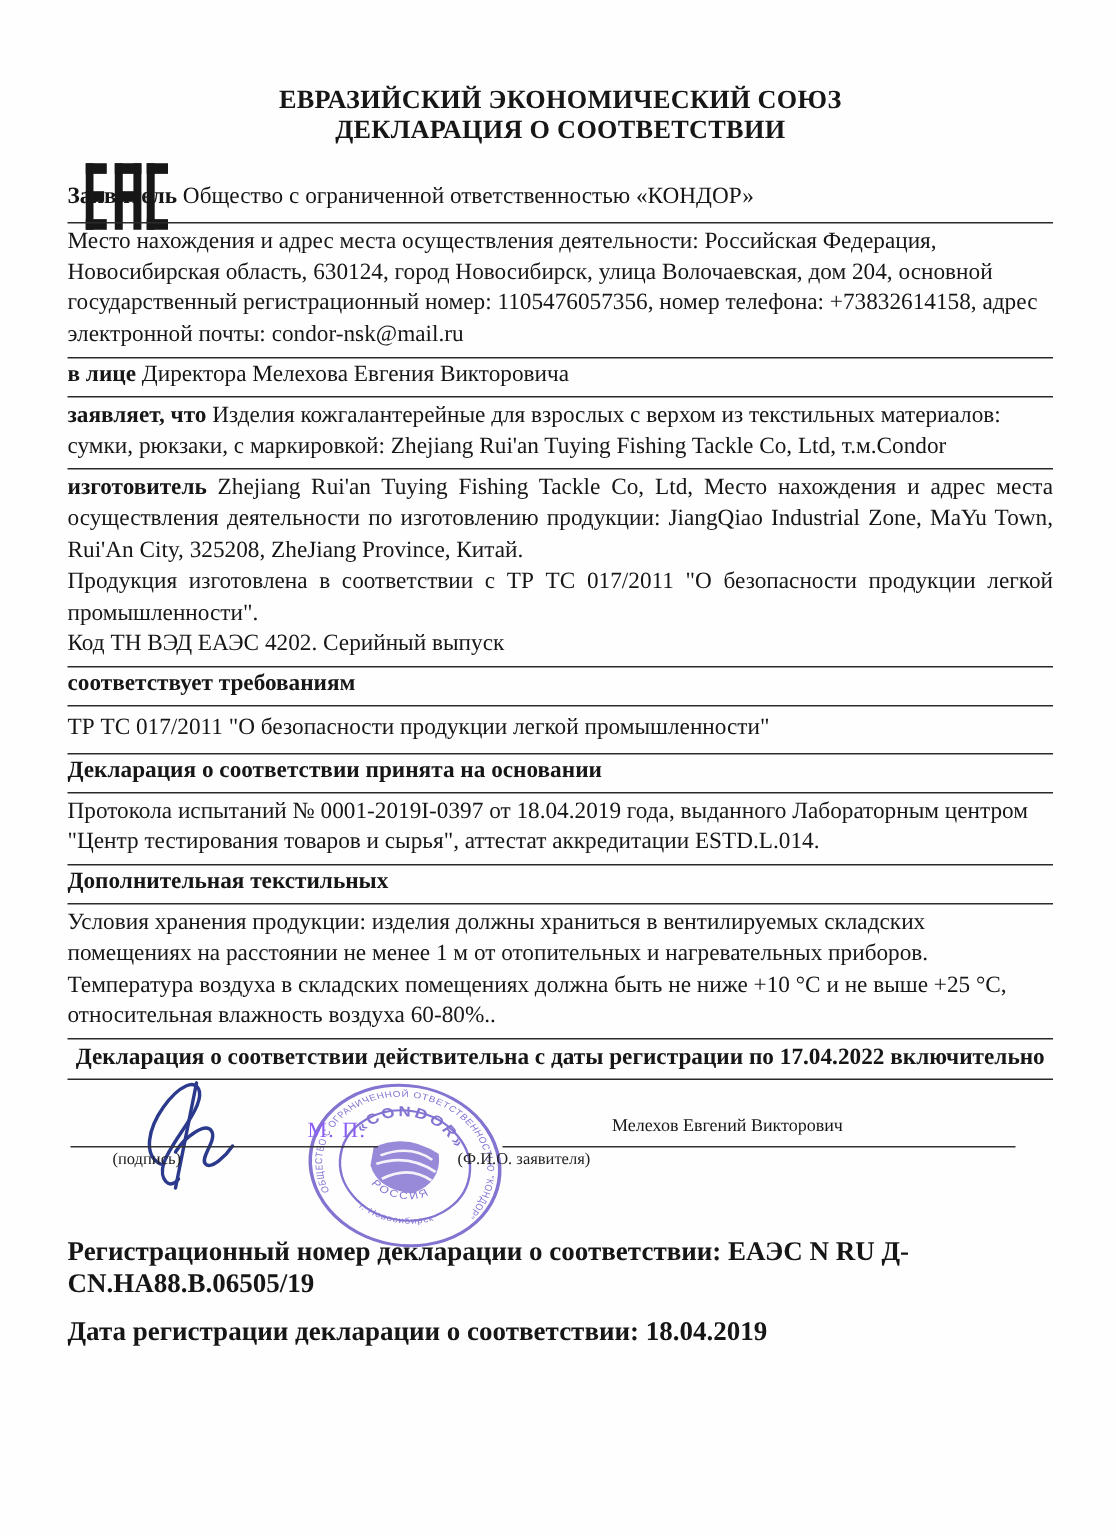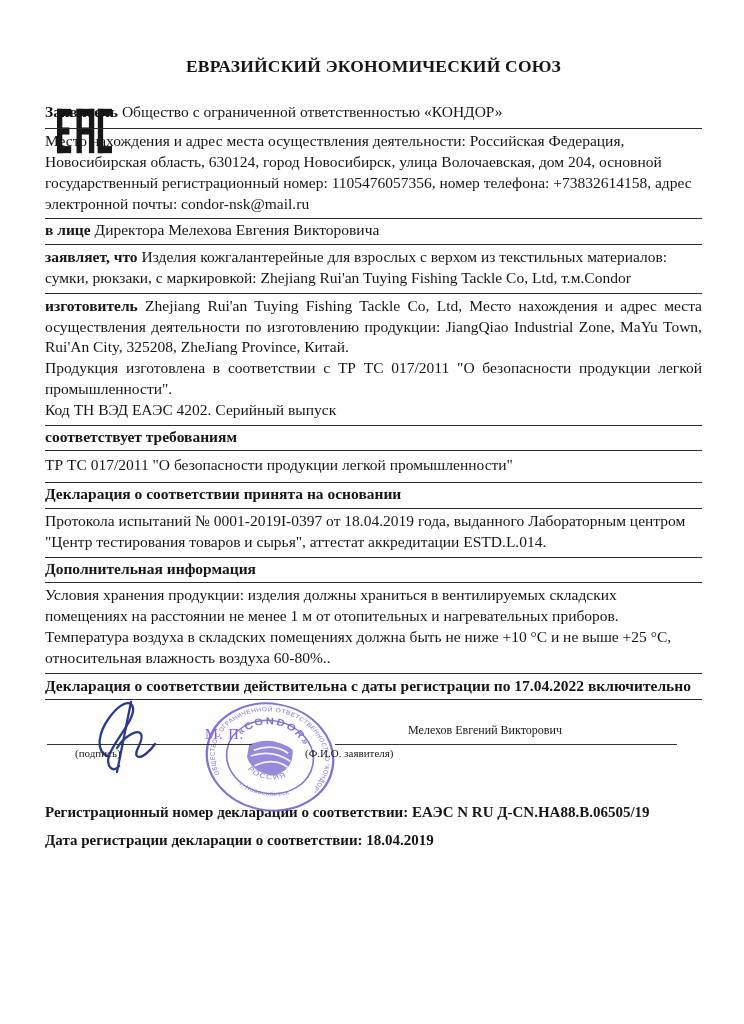--- a/index.html
+++ b/index.html
@@ -15,37 +15,37 @@
 
   .eac { position:absolute; left:57px; top:106px; }
 
   .body-start { margin-top:24px; }
   .row, .block { font-size:15.5px; line-height:20.8px; }
   .sep { border-bottom:1.6px solid #2b2b2b; }
   .row { padding:1px 0 3px 0; }
   .block { padding:2px 0 4px 0; }
   .jst { text-align:justify; }
   b, .b { font-weight:bold; }
-  .pt4 { padding-top:4px; } .pb6 { padding-bottom:6px; } .pt2 { padding-top:2px; }
+  .pt4 { padding-top:4px; } .pb6 { padding-bottom:6px; } .pt2 { padding-top:2px;text-align:center; }
 
   
   .sig-area { position:relative; height:90px; font-size:15.5px; }
   .sig-line { position:absolute; top:44px; border-top:1.4px solid #333; }
   .sig-line.left { left:2px; width:205px; }
   .sig-line.right { left:290px; width:342px; }
   .caption { position:absolute; top:47px; font-size:11px; color:#222; text-align:left; }
   .caption.left { left:30px; width:130px; }
   .caption.right { left:260px; width:360px; }
   .fio-name { position:absolute; top:23px; left:260px; width:360px; text-align:center; font-size:12px; }
   .mp { position:absolute; left:160px; top:26px; font-size:14.5px; color:#8b5cf6; letter-spacing:1px; }
 
   .stamp { position:absolute; left:157px; top:0px; width:136px; height:114px; transform:rotate(10deg); opacity:0.92; }
   .signature { position:absolute; left:48px; top:-6px; }
 
-  .reg-row { font-weight:bold; font-size:15px; margin-top:14px; }
+  .reg-row { font-weight:bold; font-size:18px; margin-top:14px; }
   .reg-row + .reg-row { margin-top:11px; }
 </style>
 </head>
 <body>
 
 <div class="page">
 
   <svg class="eac" width="55" height="50" viewBox="0 0 62 50">
     <g fill="#171717">
       <rect x="0" y="0" width="6" height="50"></rect>
@@ -58,20 +58,21 @@
         <rect x="27" y="21" width="10" height="8"></rect>
       <rect x="46" y="0" width="6" height="50"></rect>
         <rect x="46" y="0" width="16" height="8"></rect>
       <rect x="46" y="42" width="16" height="8"></rect>
     </g>
   </svg>
 
   <div class="content">
     <div class="title">
       <div>ЕВРАЗИЙСКИЙ ЭКОНОМИЧЕСКИЙ СОЮЗ</div>
+      <div>ДЕКЛАРАЦИЯ О СООТВЕТСТВИИ</div>
     </div>
 
     <div class="row sep body-start pb6">
       <span class="b">Заявитель</span>
       <span>Общество с ограниченной ответственностью «КОНДОР»</span>
     </div>
 
     <div class="block sep">
       <span>Место нахождения и адрес места осуществления деятельности: Российская Федерация, Новосибирская область, 630124, город Новосибирск, улица Волочаевская, дом 204, основной государственный регистрационный номер: 1105476057356, номер телефона: +73832614158, адрес электронной почты: condor-nsk@mail.ru</span>
     </div>
@@ -98,21 +99,21 @@
     <div class="row sep b">соответствует требованиям</div>
 
     <div class="row sep pt4 pb6">ТР ТС 017/2011 "О безопасности продукции легкой промышленности"</div>
 
     <div class="row sep b">Декларация о соответствии принята на основании</div>
 
     <div class="block sep">
       <div>Протокола испытаний № 0001-2019I-0397 от 18.04.2019 года, выданного Лабораторным центром "Центр тестирования товаров и сырья", аттестат аккредитации ESTD.L.014.</div>
     </div>
 
-    <div class="row sep b">Дополнительная информация</div>
+    <div class="row sep b">Дополнительная текстильных</div>
 
     <div class="block sep">Условия хранения продукции: изделия должны храниться в вентилируемых складских помещениях на расстоянии не менее 1 м от отопительных и нагревательных приборов. Температура воздуха в складских помещениях должна быть не ниже +10 °С и не выше +25 °С, относительная влажность воздуха 60-80%..</div>
 
     <div class="row sep b pt2">Декларация о соответствии  действительна с даты регистрации по 17.04.2022 включительно</div>
 
     <div class="sig-area">
 
       <svg class="signature" width="80" height="86" viewBox="0 0 80 86">
         <g fill="none" stroke="#2c3a8d" stroke-width="2.3" stroke-linecap="round">
           <path d="M14,62 C2,56 6,38 16,24 C26,10 38,4 40,14 C42,26 20,48 16,62 C13,72 20,80 26,72"></path>

